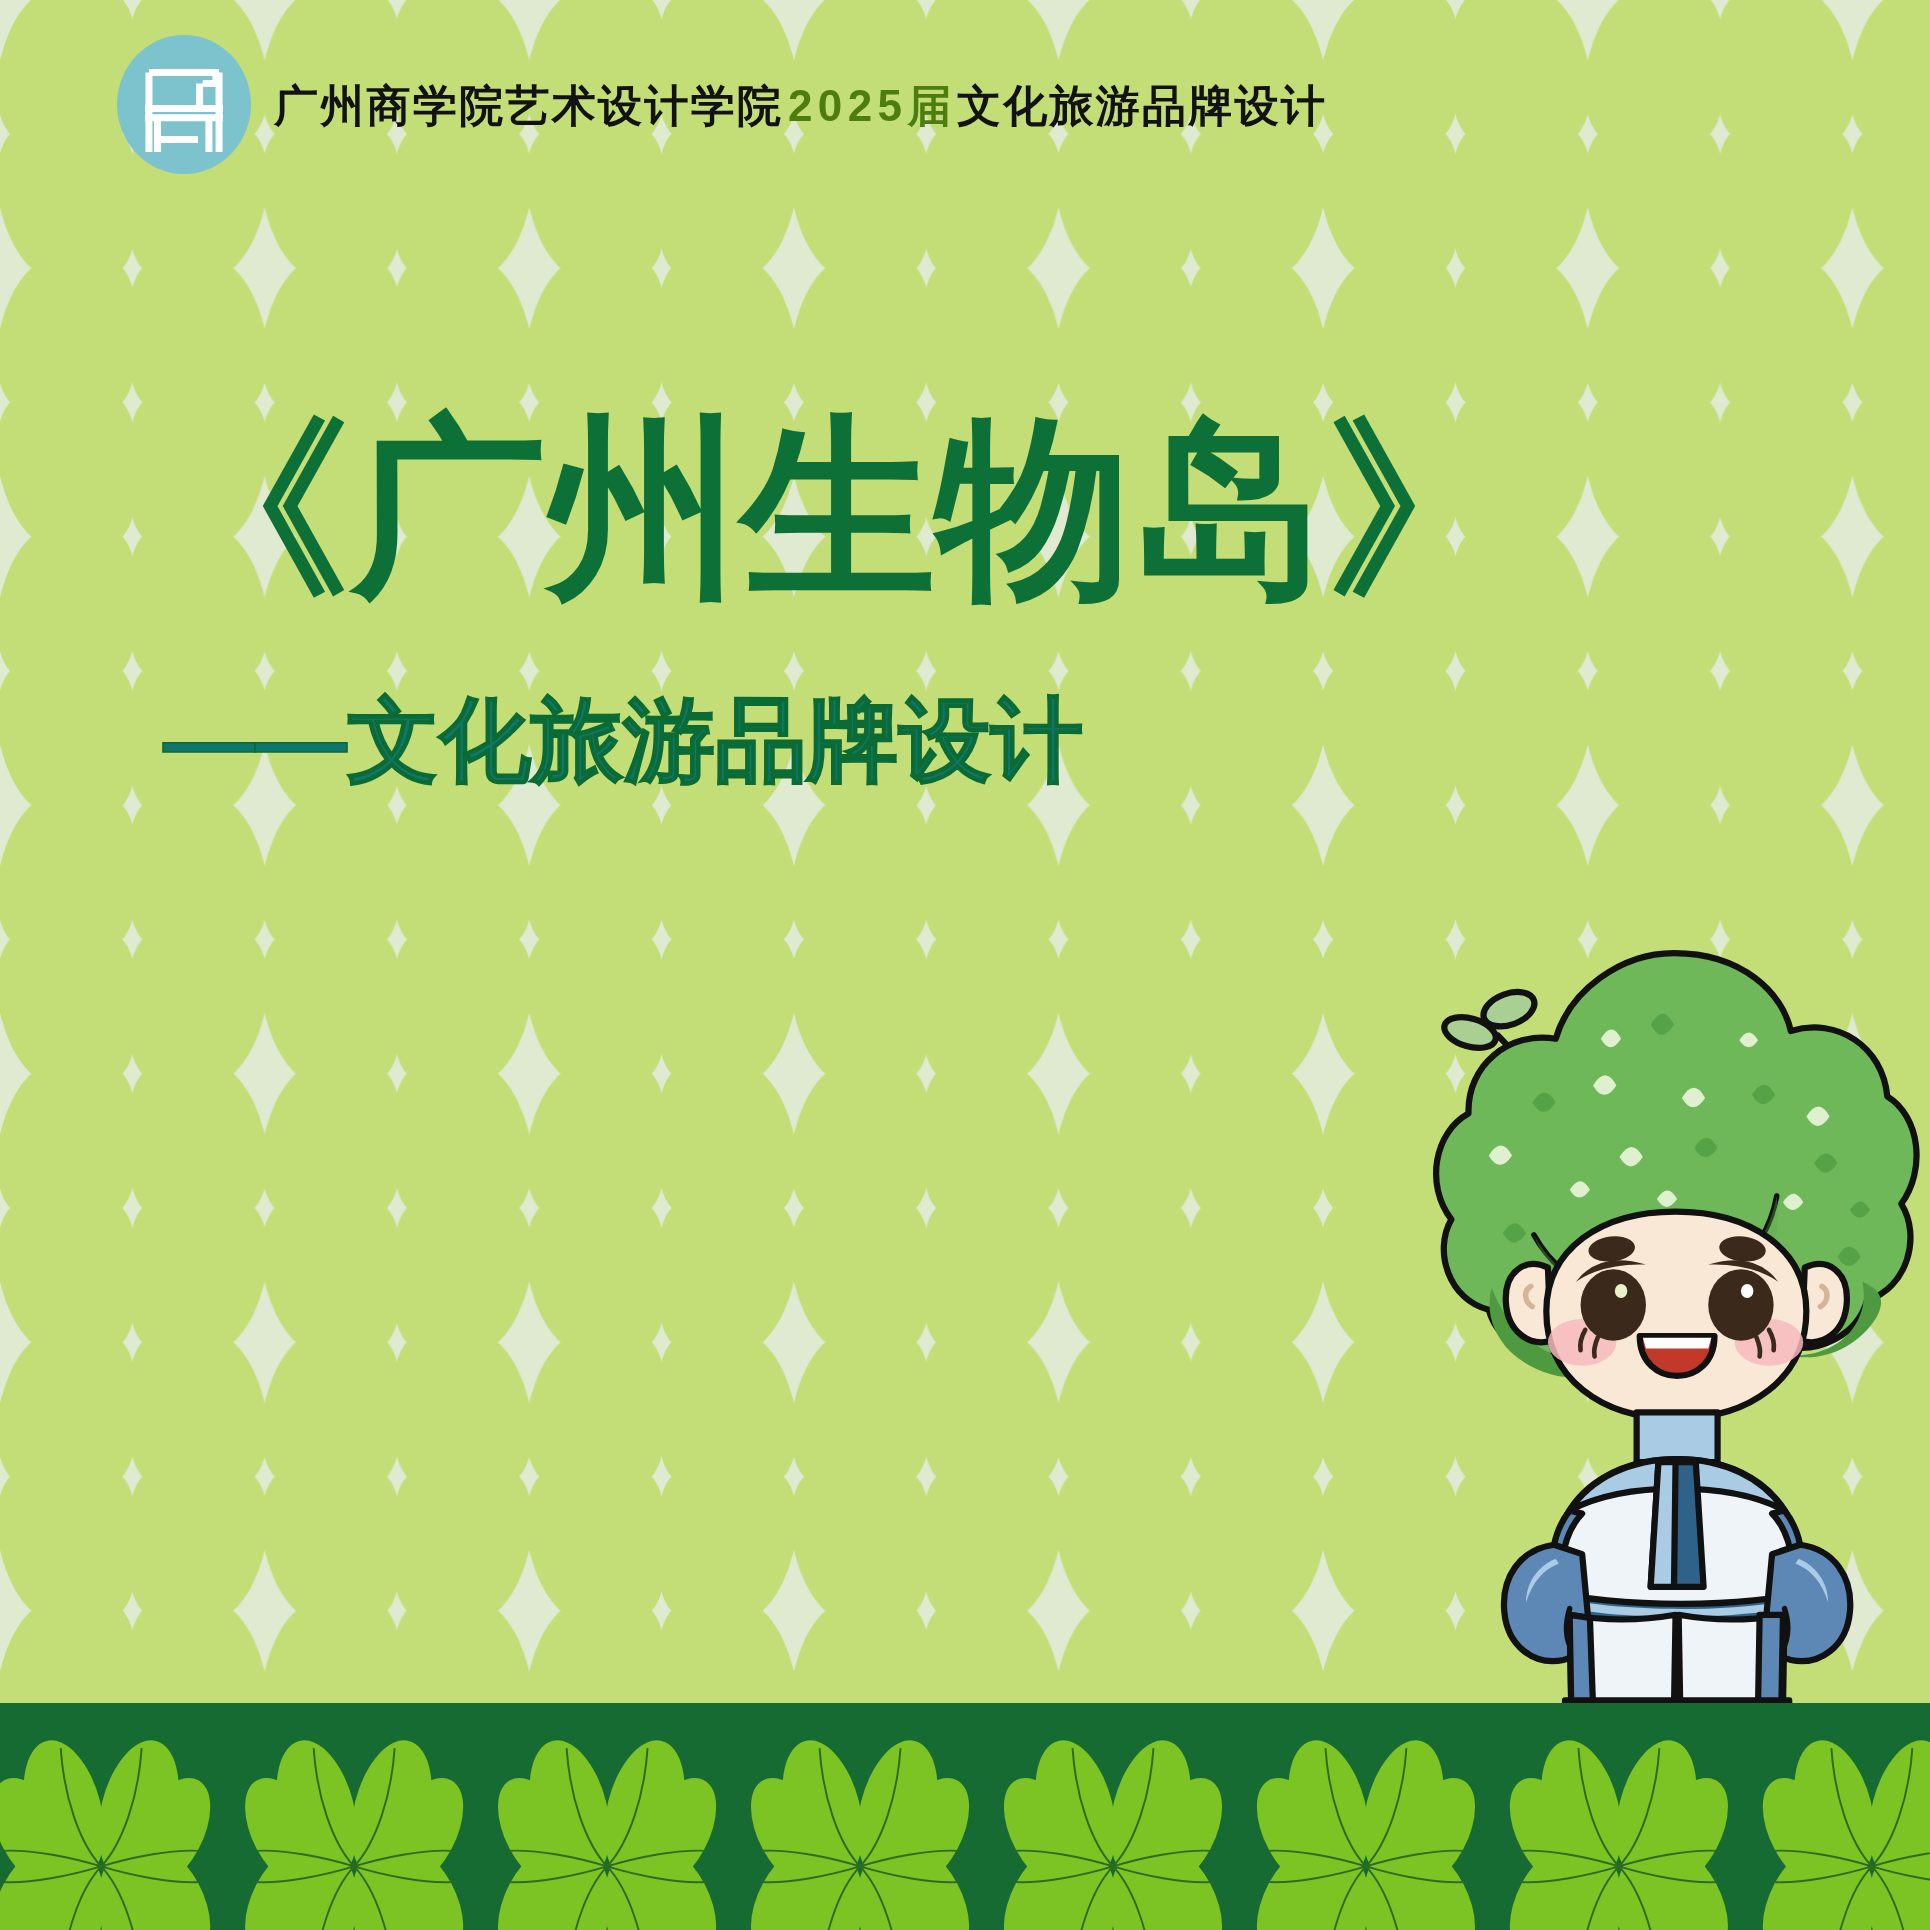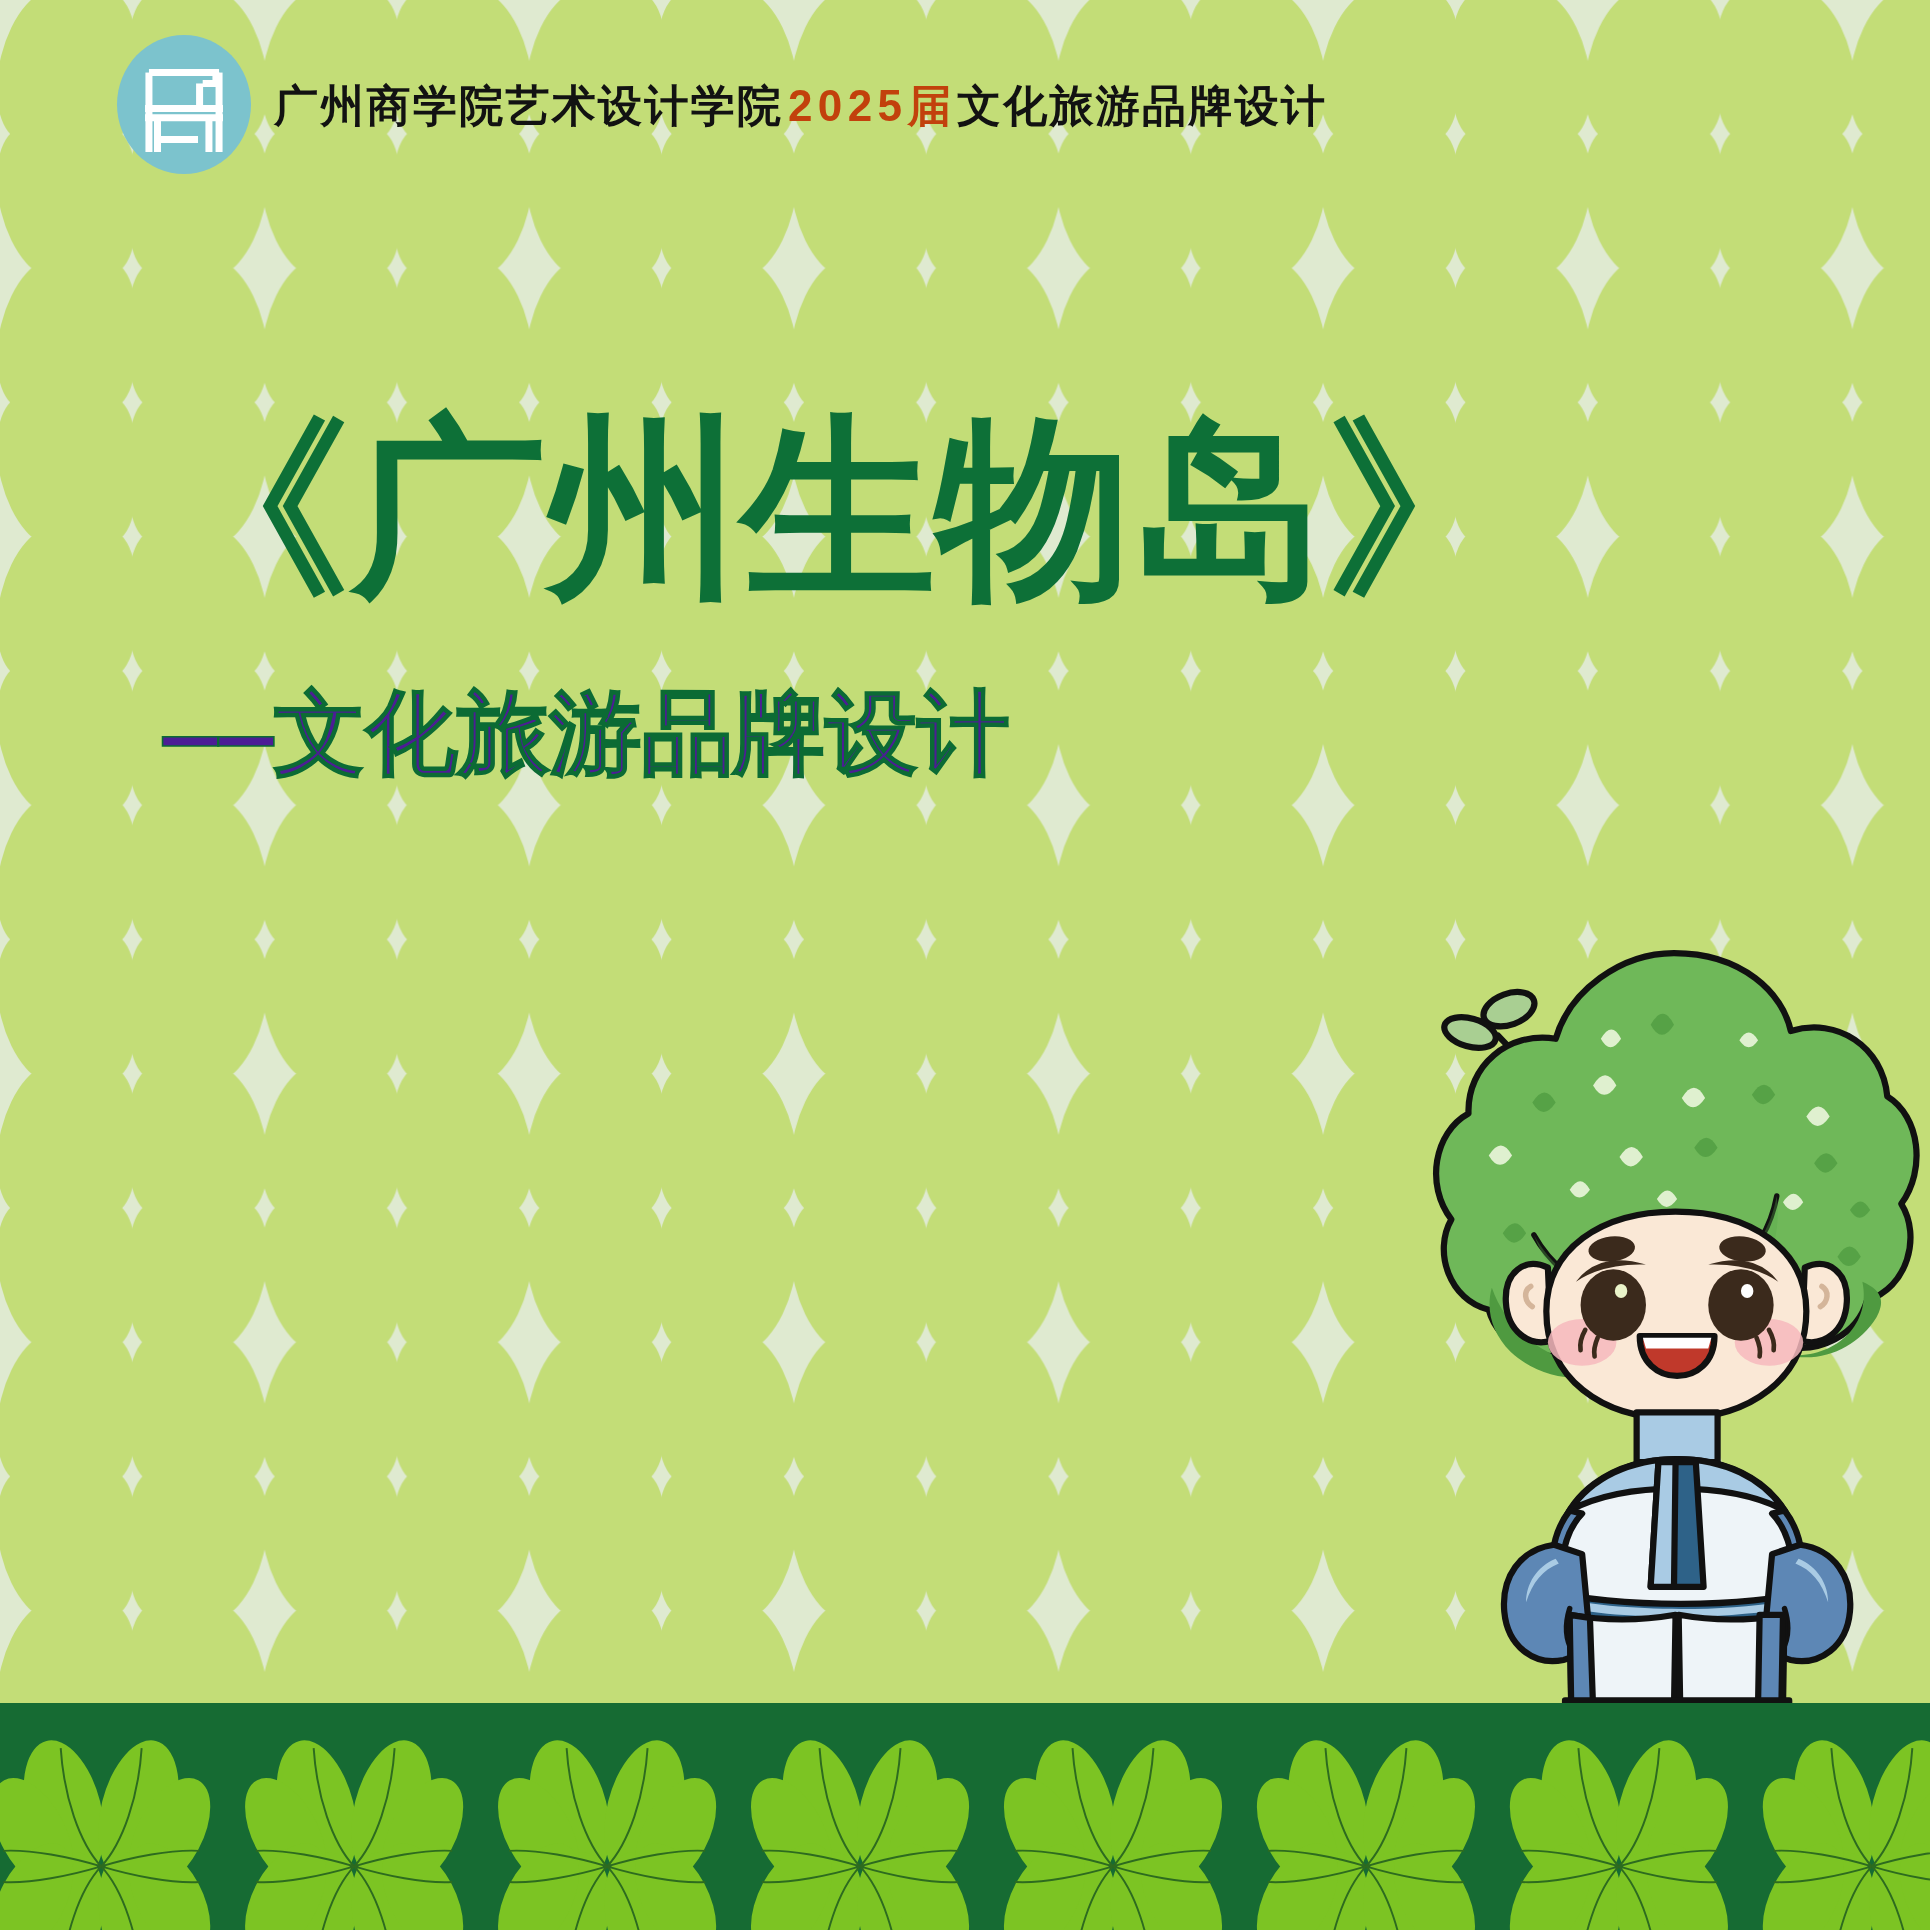--- a/index.html
+++ b/index.html
@@ -31,33 +31,33 @@
     width:134px;height:139px;border-radius:50%;
     background:#7cc3cd;
     flex:0 0 auto;
   }
   #logo-circle svg{position:absolute;top:0;left:0;width:100%;height:100%;}
   #header-text{display:flex;flex-direction:row;gap:4.7px;padding-top:3.1px;}
   .hdr-line{
     font-size:44px;font-weight:bold;line-height:1.08;
     letter-spacing:2.3px;white-space:nowrap;color:#121212;
   }
-  .hdr-line .accent{color:#c2410c;letter-spacing:5.4px;text-align:right;}
+  .hdr-line .accent{color:#4d7c0f;letter-spacing:5.4px;text-align:right;}
 
   
   #title-block{position:absolute;left:0;top:405px;width:1620px;z-index:5;}
   #main-title{
     margin:0;padding:0 0 0 156px;
     font-size:195px;font-weight:bold;line-height:1.06;
     color:#0d7037;letter-spacing:0px;white-space:nowrap;
   }
   #subtitle{
     margin:0;padding:78px 0 0 163px;
     font-size:92px;font-weight:bold;line-height:1.1;
-    color:#4c1d95;white-space:nowrap;font-family:Liberation Mono, monospace;
+    color:#0f766e;white-space:nowrap;
     -webkit-text-stroke:1.6px #0b6b34;
   }
 
   
   #credits{
     position:absolute;left:163px;top:946px;z-index:5;
     display:flex;flex-direction:column;gap:53px;
   }
   .credit-line{
     font-size:68px;font-weight:bold;line-height:1.05;

